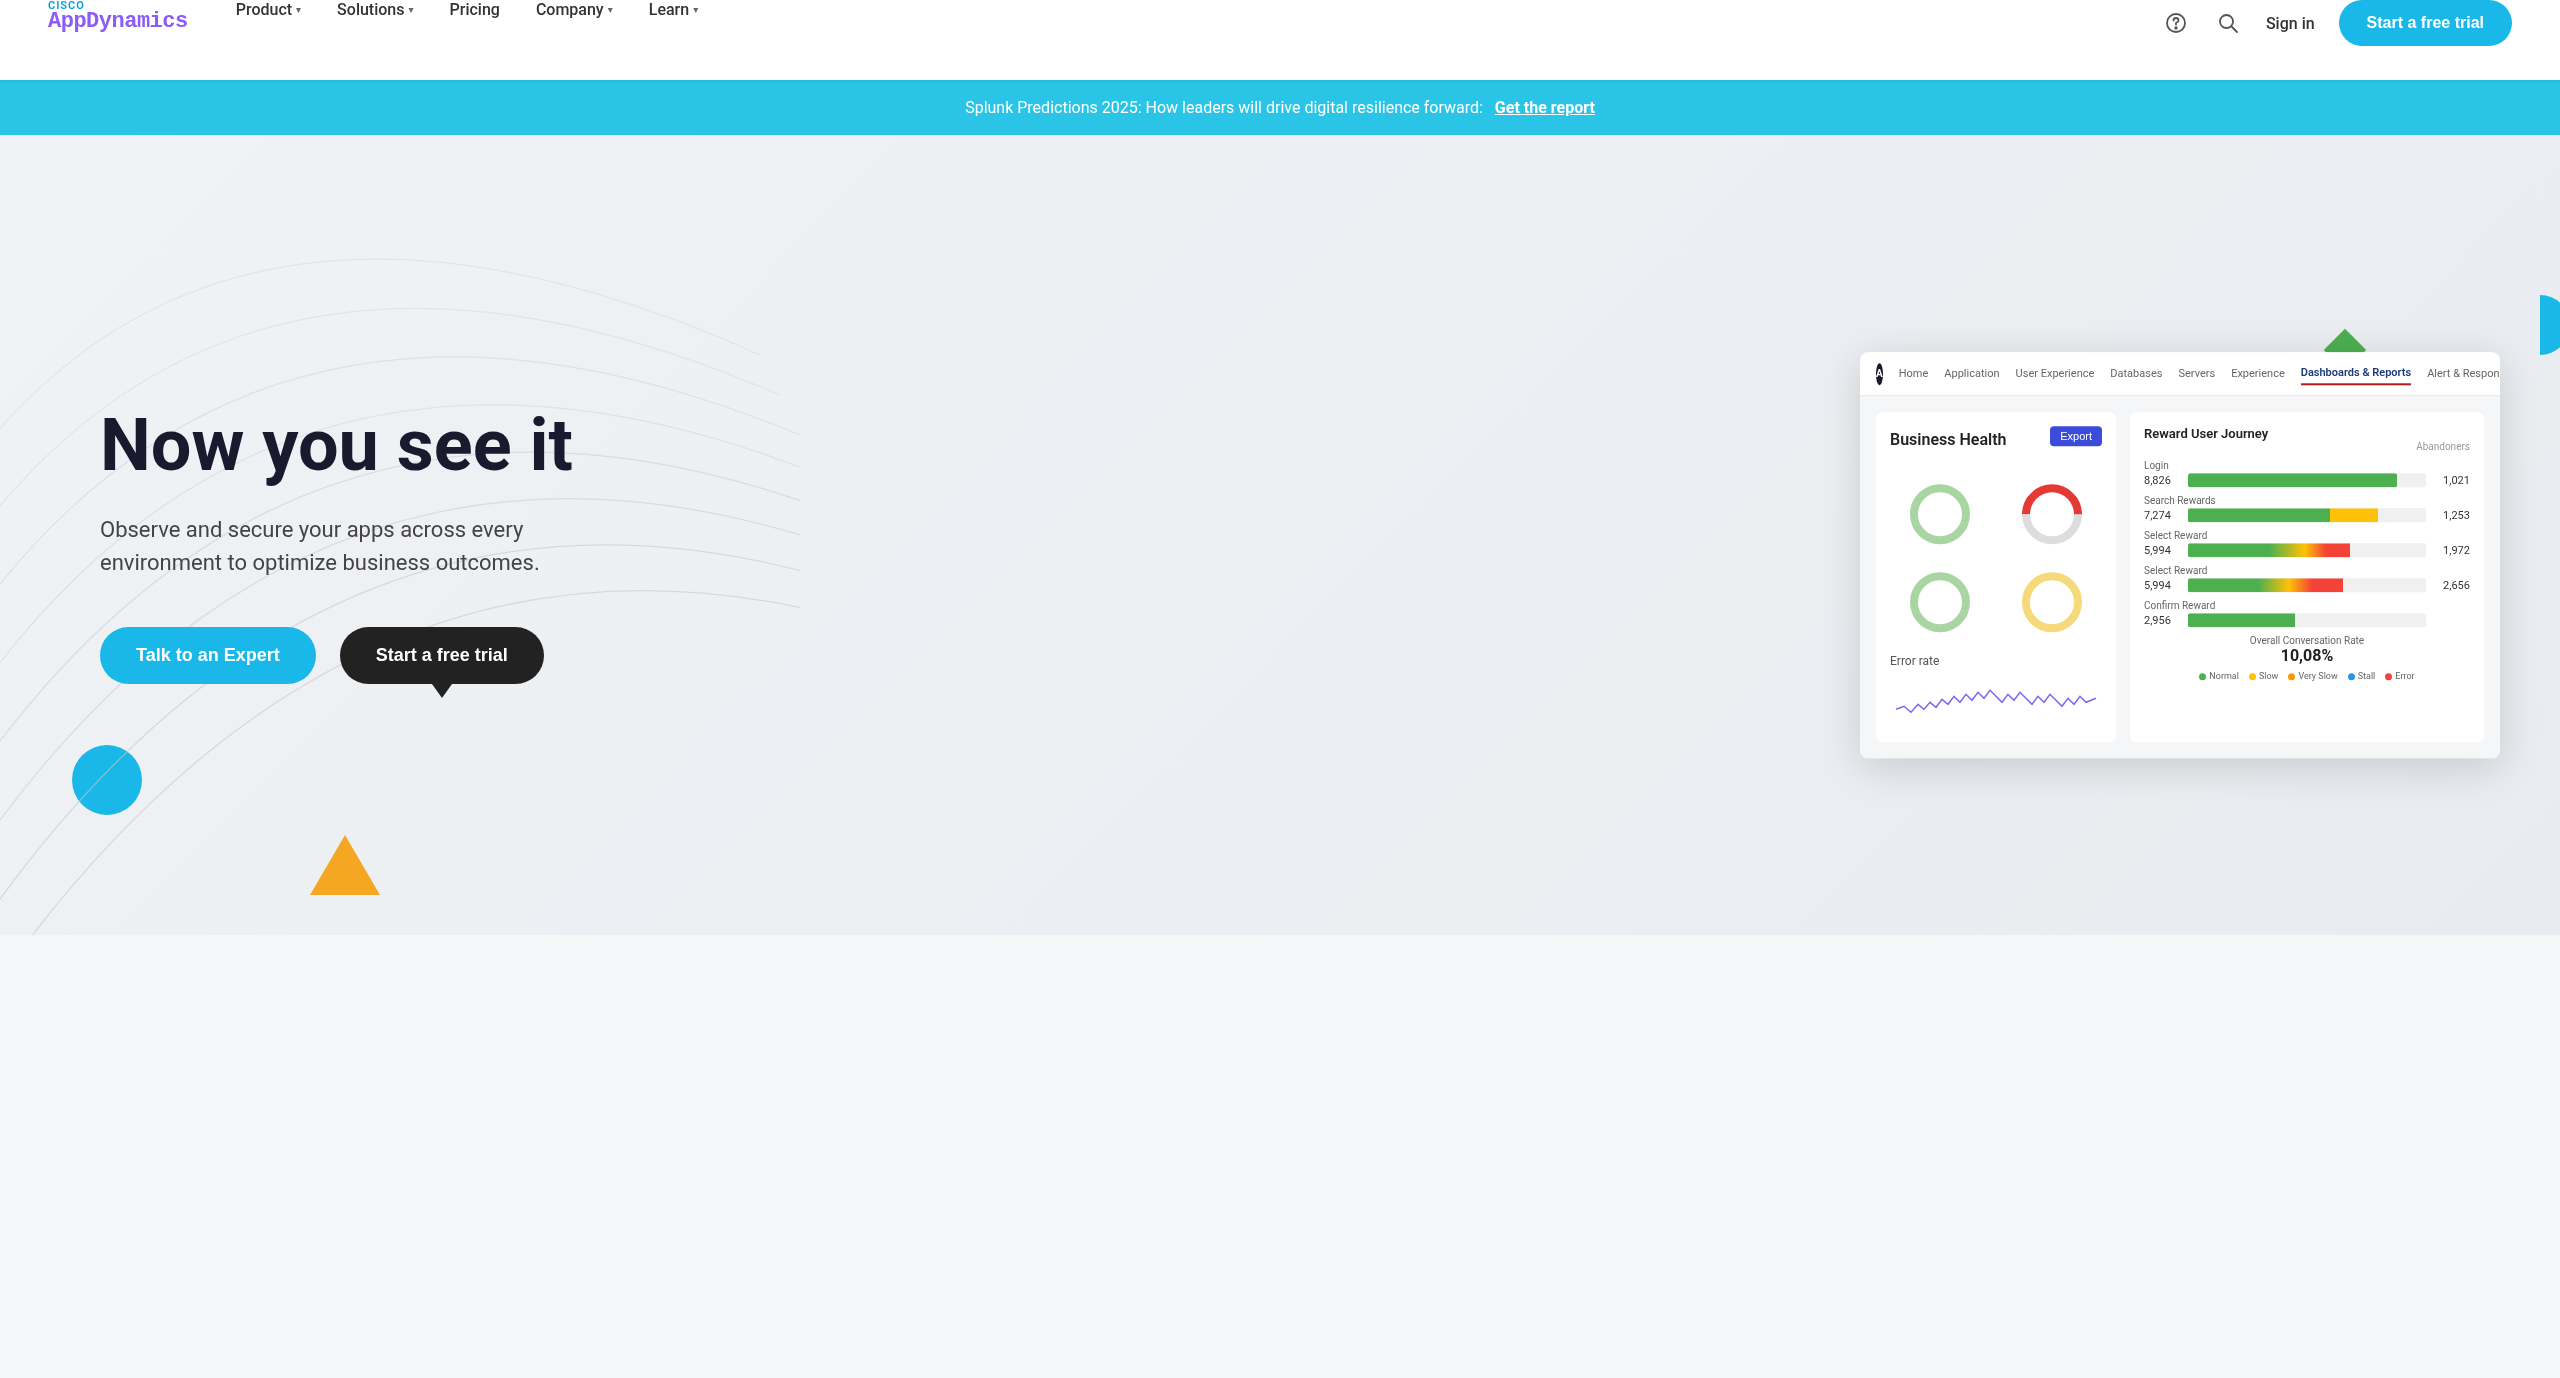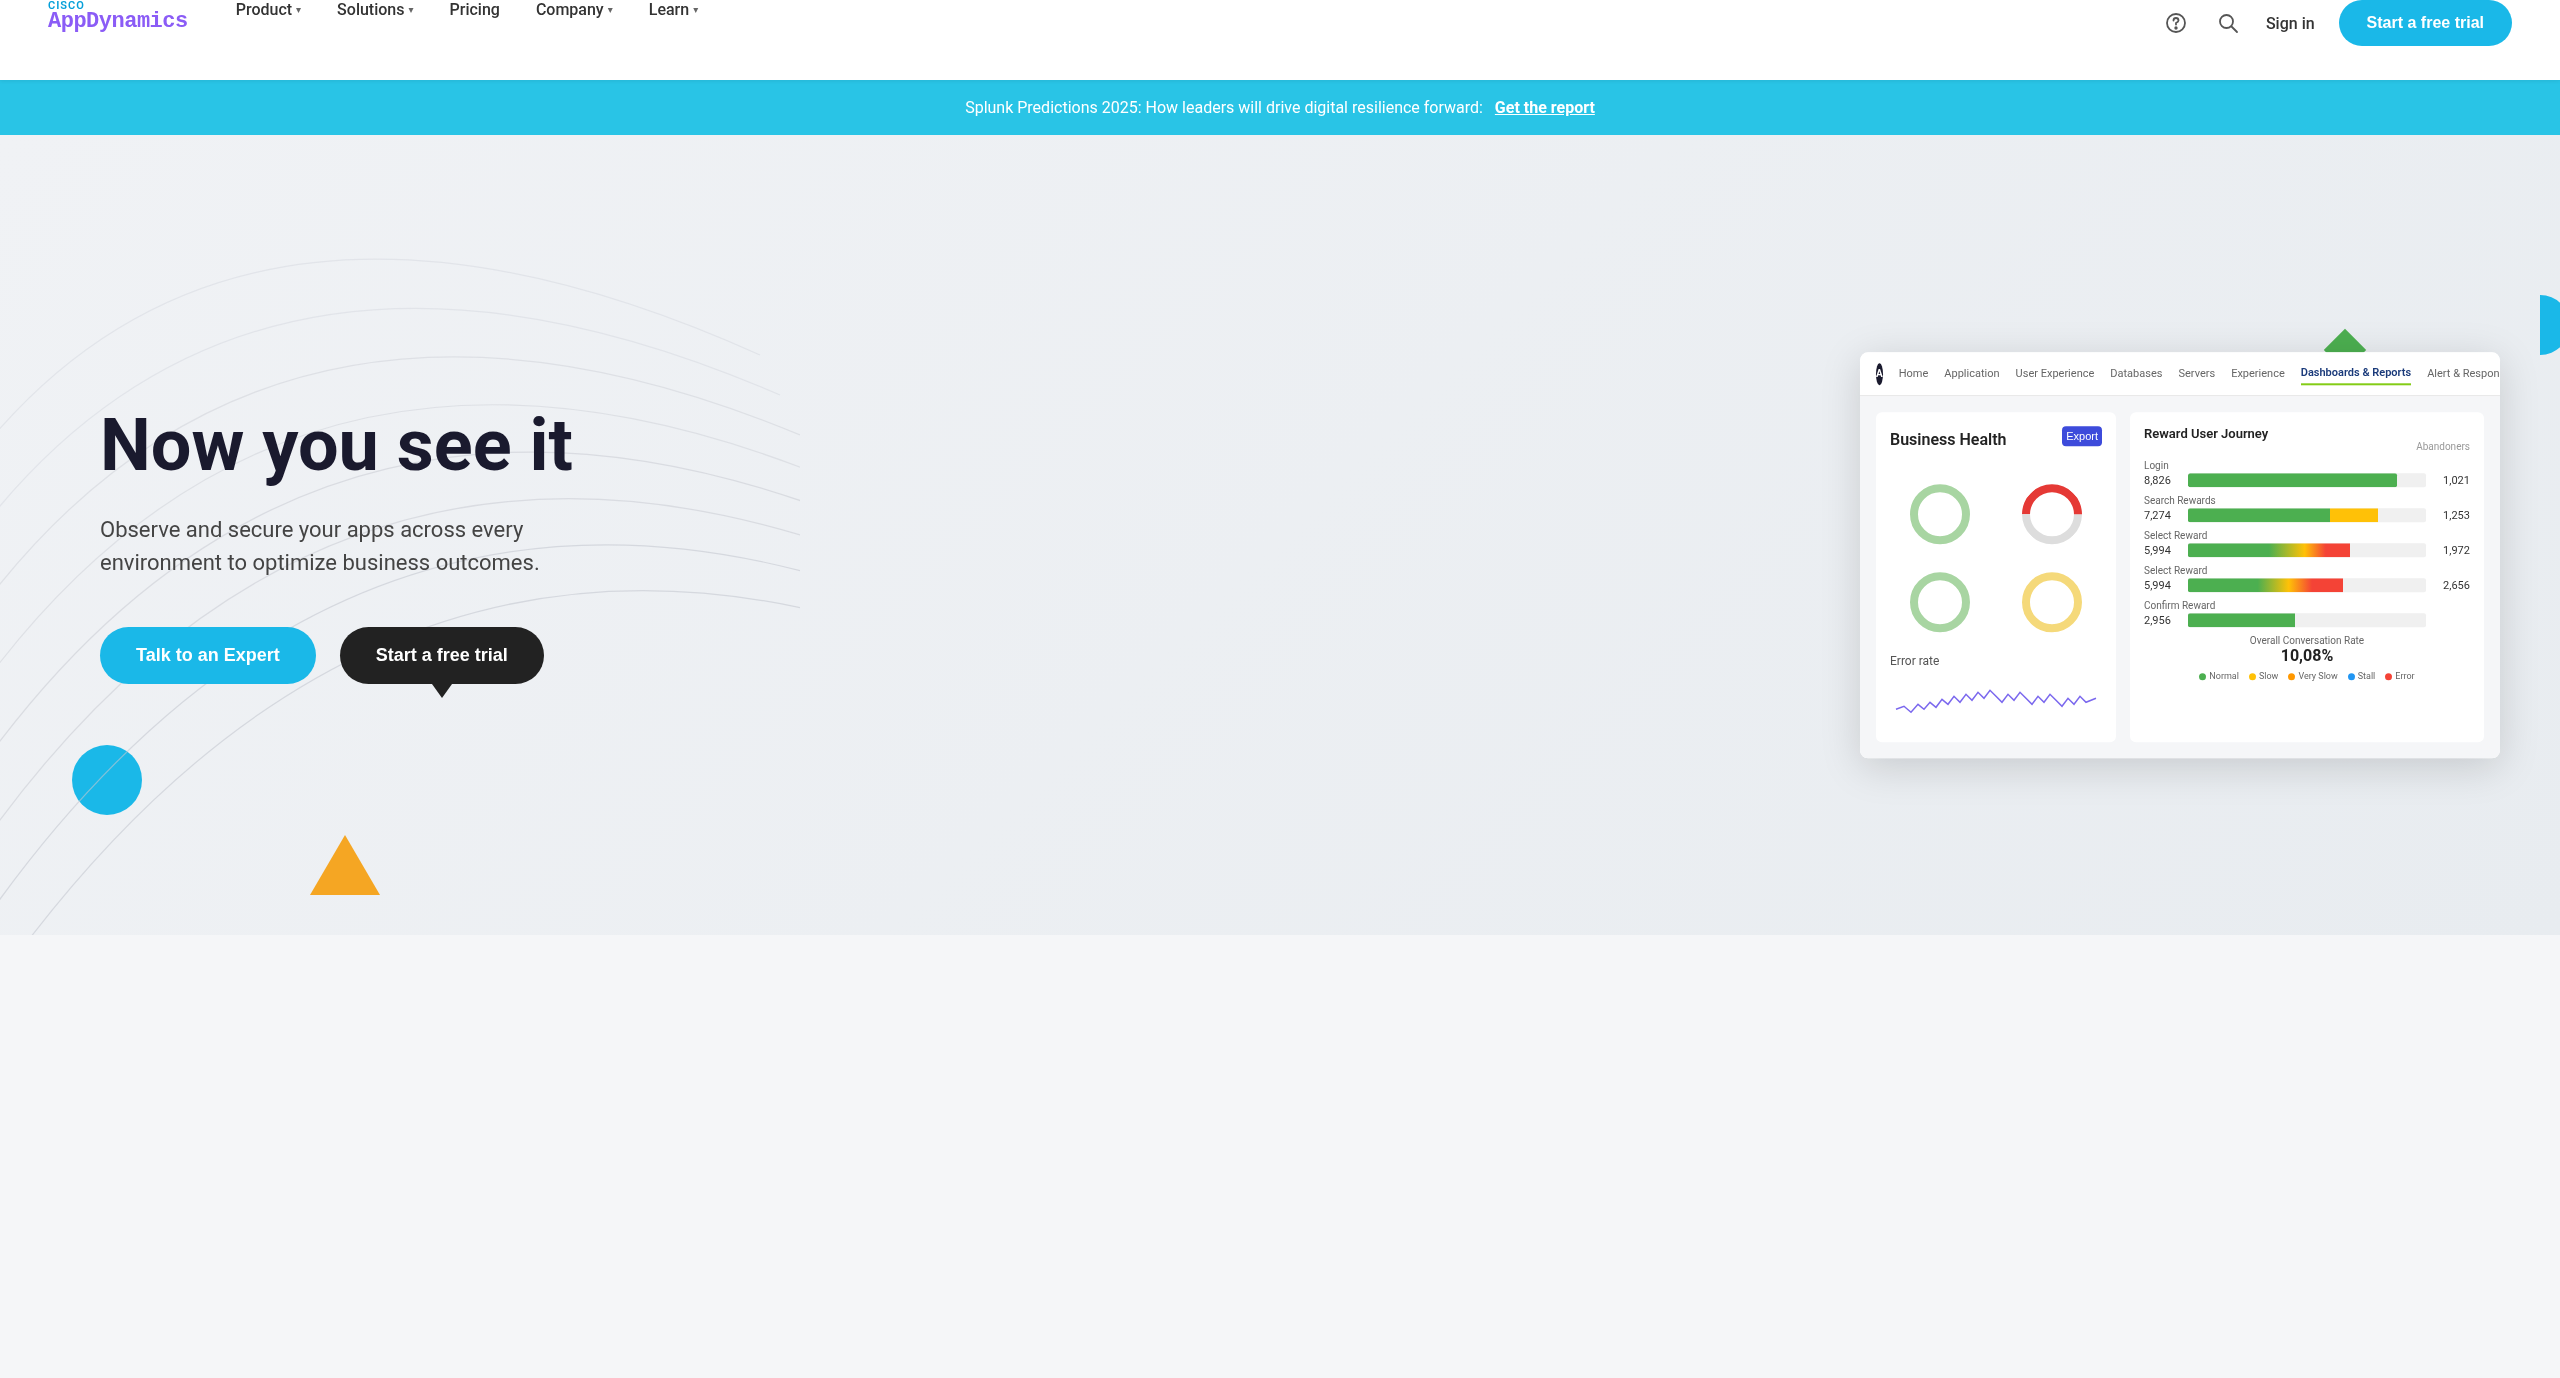--- a/index.html
+++ b/index.html
@@ -251,21 +251,21 @@
     .dash-nav-item {
       font-size: 11px;
       color: #666;
       cursor: pointer;
       padding: 4px 0;
       white-space: nowrap;
     }
     .dash-nav-item.active {
       color: #1a3a7a;
       font-weight: 600;
-      border-bottom: 2px solid #84cc16;
+      border-bottom: 2px solid #b91c1c;
     }
 
     
     .dash-body {
       display: flex;
       padding: 16px;
       gap: 14px;
       background: #f5f6f8;
     }
 
@@ -394,21 +394,21 @@
       height: 7px;
       border-radius: 50%;
     }
 
     
     .export-btn {
       background: #3d4bdb;
       color: #fff;
       border: none;
       border-radius: 4px;
-      padding: 4px 4px;
+      padding: 4px 10px;
       font-size: 11px;
       cursor: pointer;
       float: right;
       margin-bottom: 20px;
     }
 
     
     .bg-lines {
       position: absolute;
       left: 0;

